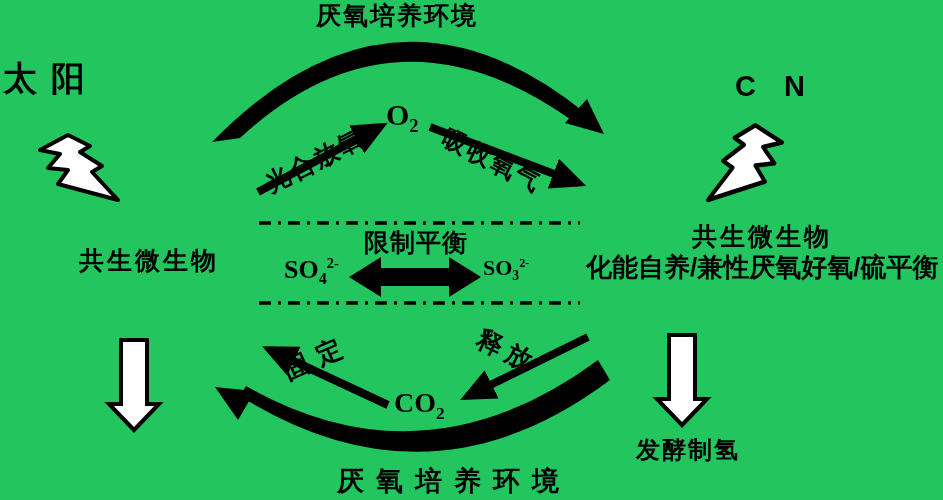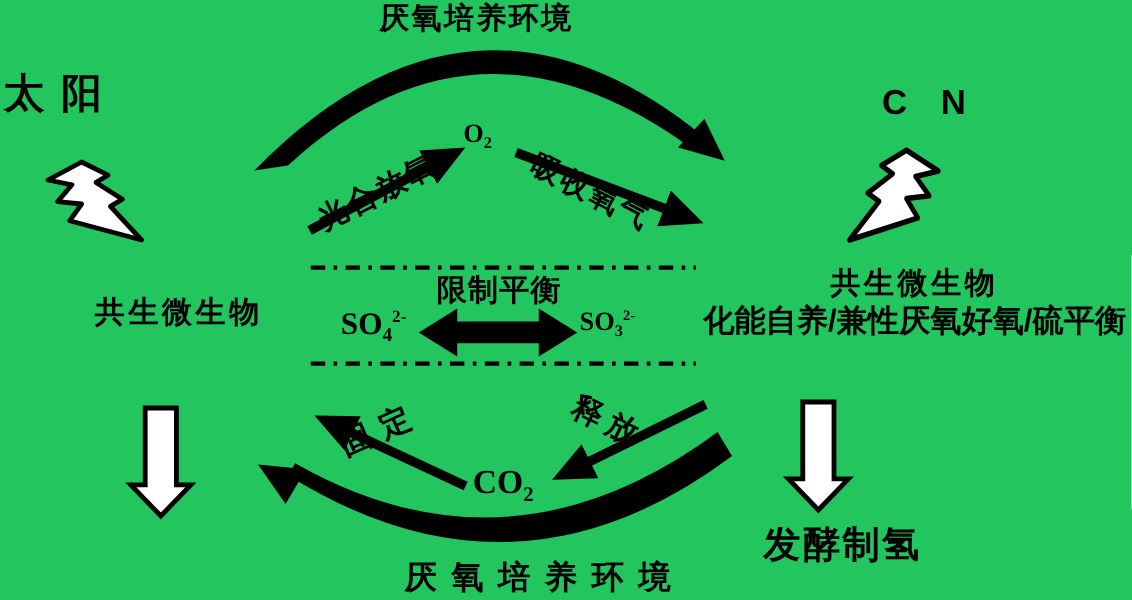--- a/index.html
+++ b/index.html
@@ -54,23 +54,23 @@
 
   <div class="lbl" style="left:316px;top:2px;font-size:25px;letter-spacing:2px;">厌氧培养环境</div>
   <div class="lbl" style="left:337px;top:467px;font-size:27px;letter-spacing:12px;">厌氧培养环境</div>
 
   <div class="lbl" style="left:3px;top:60px;font-size:34px;letter-spacing:14px;">太阳</div>
   <div class="lbl" style="left:79px;top:247px;font-size:25px;letter-spacing:3px;">共生微生物</div>
 
   <div class="lbl" style="left:735px;top:71px;font-size:29px;letter-spacing:10px;">C N</div>
   <div class="lbl" style="left:692px;top:223px;font-size:25px;letter-spacing:3px;">共生微生物</div>
   <div class="lbl" style="left:586px;top:253px;font-size:26px;">化能自养/兼性厌氧好氧/硫平衡</div>
-  <div class="lbl" style="left:636px;top:437px;font-size:31px;letter-spacing:2px;">发酵制氢</div>
+  <div class="lbl" style="left:636px;top:437px;font-size:24px;letter-spacing:2px;">发酵制氢</div>
 
-  <div class="chem" style="left:386px;top:98px;font-size:22px;text-align:center;">
+  <div class="chem" style="left:386px;top:98px;font-size:30px;text-align:center;">
     <span>O</span><sub>2</sub>
   </div>
   <div class="lbl rot" style="left:245px;top:147px;width:140px;font-size:25px;letter-spacing:2px;transform:rotate(-27deg);">光合放氧</div>
   <div class="lbl rot" style="left:422px;top:147px;width:140px;font-size:25px;letter-spacing:2px;transform:rotate(27deg);">吸收氧气</div>
 
   <div class="chem" style="left:284px;top:255px;font-size:26px;">
     <span>SO</span><sub>4</sub><sup>2-</sup>
   </div>
   <div class="lbl" style="left:364px;top:229px;font-size:25px;letter-spacing:1px;">限制平衡</div>
   <div class="chem" style="left:483px;top:255px;font-size:22px;">

